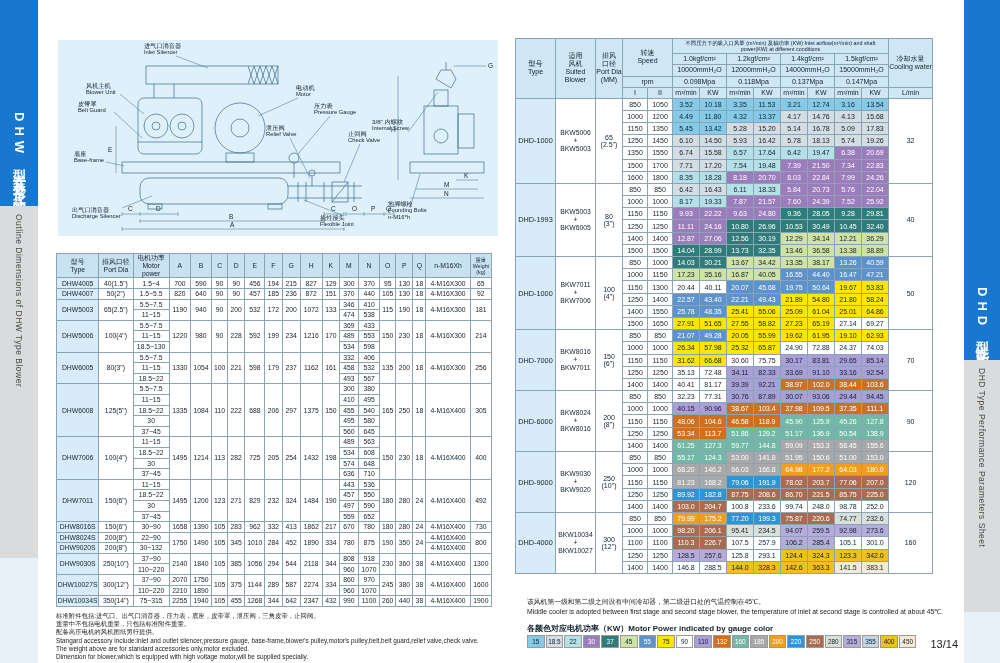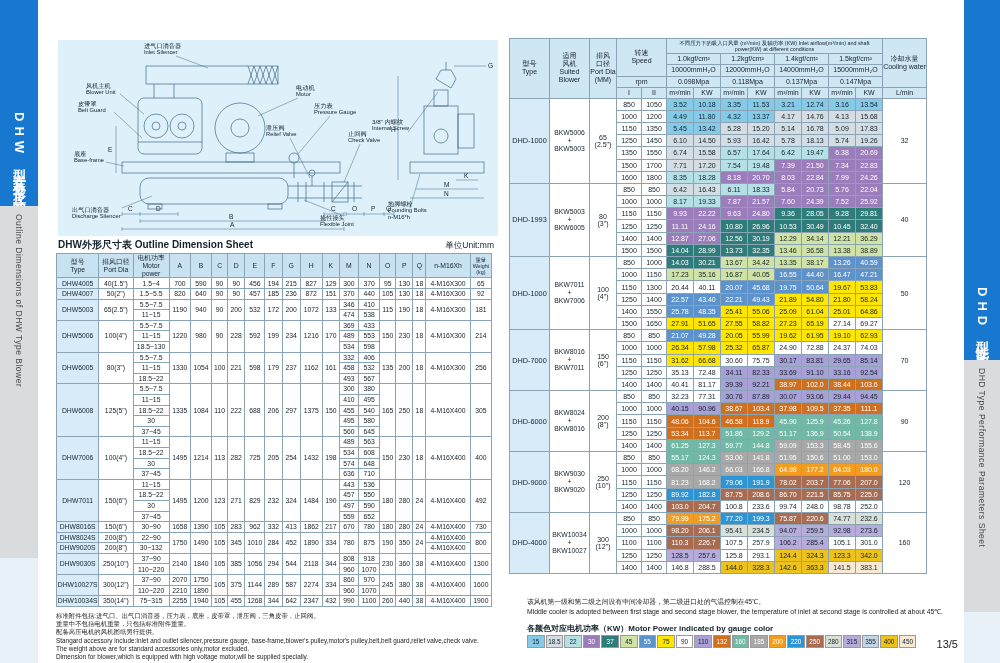--- a/index.html
+++ b/index.html
@@ -25,21 +25,21 @@
   .tbl-title{font-size:10px;font-weight:bold}
   .tbl-unit{font-size:8.5px}
   table.dim{position:absolute;left:18px;top:253px;width:436px;border-collapse:collapse;table-layout:fixed;font-size:6.8px}
   .dim th{background:#c9e2f2;border:1px solid #8aa4b6;padding:0;font-weight:normal;line-height:1.15;height:20px}
   .dim th.tiny{font-size:5.3px}
   .dim td{border:1px solid #8aa4b6;text-align:center;padding:0;height:9.6px;background:#fff;line-height:1.1}
   .dim td.model-cell{background:#d7ecf8}
   .notes{position:absolute;left:18px;top:612px;font-size:6.4px;line-height:1.28;color:#222}
   
   .right-col{position:absolute;left:465px;top:0;width:461px;height:663px}
-  table.perf{position:absolute;left:6px;top:38px;width:417px;border-collapse:collapse;table-layout:fixed;font-size:7px}
+  table.perf{position:absolute;left:12px;top:38px;width:417px;border-collapse:collapse;table-layout:fixed;font-size:7px}
   .perf th{background:#cfe6f3;border:1px solid #8aa4b6;font-weight:normal;padding:1px 0;line-height:1.15}
   .perf th.band{font-size:5.4px;padding:1px 2px}
   .perf td{border:1px solid #8aa4b6;text-align:center;padding:0;height:11.2px;background:#fff}
   .perf td.model-cell{background:#d7ecf8;font-size:7.3px}
   .perf td.blower-cell{font-size:6.8px;line-height:1.2}
   .rnotes{position:absolute;left:24px;top:597px;font-size:6.8px;line-height:1.5;color:#222}
   .legend-title{position:absolute;left:24px;top:623px;font-size:8px;font-weight:bold}
   .legend{position:absolute;left:24px;top:635px;display:flex}
   .legend span{box-sizing:border-box;width:17.6px;height:13px;font-size:6.4px;display:flex;align-items:center;justify-content:center;border:1px solid #9a9a9a;margin-right:1px}
   .page-num{position:absolute;right:6px;top:638px;font-size:11px;color:#222}
@@ -146,24 +146,20 @@
     <div class="dlabel" style="left:256px;top:62px"><span>压力表</span><span class="en">Pressure Gauge</span></div>
     <div class="dlabel" style="left:208px;top:84px"><span>泄压阀</span><span class="en">Relief Valve</span></div>
     <div class="dlabel" style="left:290px;top:90px"><span>止回阀</span><span class="en">Check Valve</span></div>
     <div class="dlabel" style="left:16px;top:110px"><span>底座</span><span class="en">Base-frame</span></div>
     <div class="dlabel" style="left:14px;top:166px"><span>出气口消音器</span><span class="en">Discharge Silencer</span></div>
     <div class="dlabel" style="left:262px;top:174px"><span>挠性接头</span><span class="en">Flexible Joint</span></div>
     <div class="dlabel" style="left:314px;top:78px"><span>3/8" 内螺纹</span><span class="en">Internal Screw</span></div>
     <div class="dlabel" style="left:330px;top:160px"><span>地脚螺栓</span><span class="en">Founding Bolts</span><span class="en">n-M16*h</span></div>
   </div>
 
-  <div class="title-row">
-    <span class="tbl-title">DHW外形尺寸表 Outline Dimension Sheet</span>
-    <span class="tbl-unit">单位Unit:mm</span>
-  </div>
 
   <table class="dim">
     <colgroup>
       <col style="width:42px">
         <col style="width:34px">
         <col style="width:36px">
       <col style="width:21px">
         <col style="width:21px">
         <col style="width:16px">
         <col style="width:17px">
@@ -1198,15 +1194,15 @@
         <span style="background: rgb(168, 168, 168); color: rgb(255, 255, 255);">185</span>
         <span style="background: rgb(242, 157, 31); color: rgb(255, 255, 255);">200</span>
         <span style="background: rgb(46, 149, 213); color: rgb(255, 255, 255);">220</span>
         <span style="background: rgb(169, 108, 81); color: rgb(255, 255, 255);">250</span>
         <span style="background: rgb(216, 224, 216);">280</span>
         <span style="background: rgb(182, 171, 218);">315</span>
         <span style="background: rgb(195, 214, 230);">355</span>
         <span style="background: rgb(237, 194, 29);">400</span>
         <span style="background: rgb(247, 233, 212);">450</span>
       </div>
-    <div class="page-num">13/5</div>
+    <div class="page-num">13/14</div>
   </div>
 </div>
 
 </body></html>

